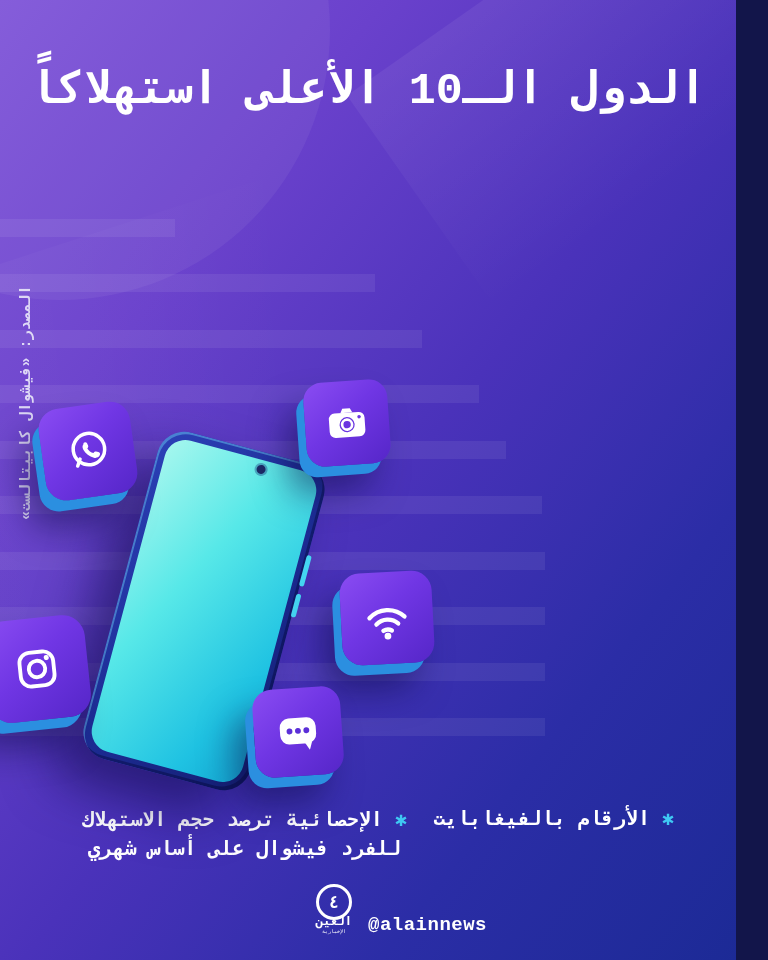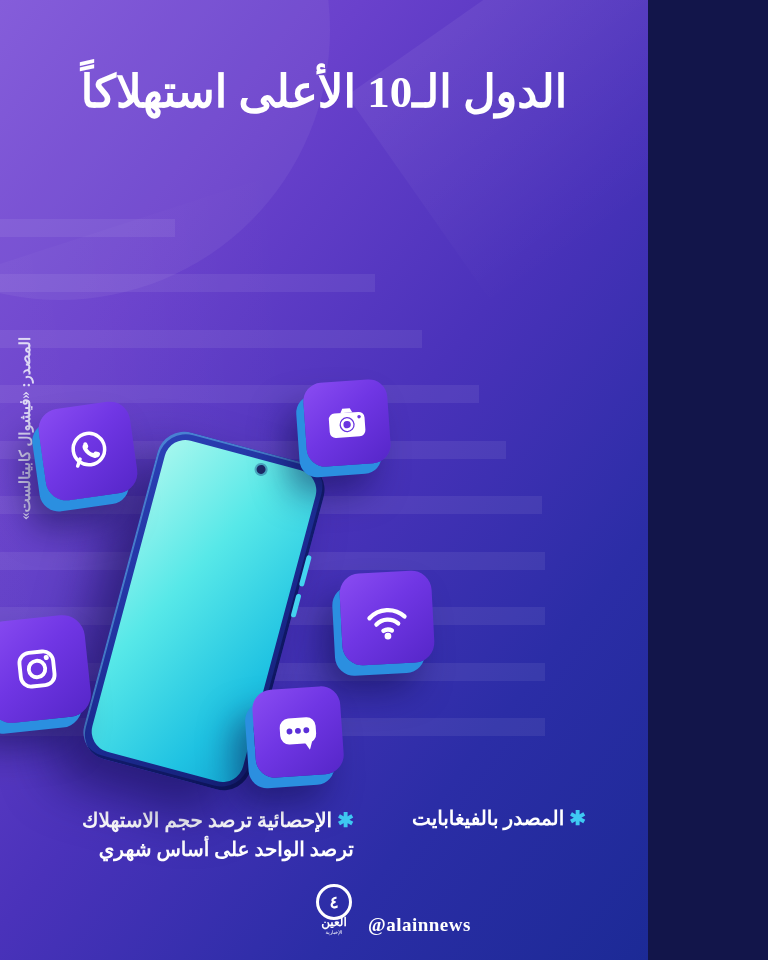--- a/index.html
+++ b/index.html
@@ -1,17 +1,17 @@
 <!DOCTYPE html>
 <html lang="ar"><head>
 <meta charset="utf-8">
 <style>
   html,body{margin:0;padding:0;background:#12154a;}
-  .canvas{position:relative;width:648px;height:960px;overflow:hidden;
-    font-family:Liberation Serif, serif;
+  .canvas{position:relative;width:736px;height:960px;overflow:hidden;
+    font-family:Liberation Mono, monospace;
     background:linear-gradient(128deg,#7e54d8 0%,#6a41cc 26%,#4a32ba 52%,#2b2da6 76%,#1c2a96 100%);}
   .bg-circle{position:absolute;left:-210px;top:-240px;width:540px;height:540px;border-radius:50%;
     background:rgba(255,255,255,.055);}
   .streak1{position:absolute;left:380px;top:-60px;width:460px;height:260px;transform:rotate(-35deg);
     background:linear-gradient(rgba(255,255,255,.06),rgba(255,255,255,0));}
   .streak2{position:absolute;left:-90px;top:200px;width:640px;height:420px;transform:rotate(-18deg);
     background:linear-gradient(105deg,rgba(255,255,255,.045),rgba(255,255,255,0) 60%);}
   .title{position:absolute;top:58px;left:0;right:0;text-align:center;direction:rtl;
     color:#fff;font-weight:700;font-size:45px;line-height:68px;}
   .source{position:absolute;left:16px;top:520px;transform-origin:0 0;transform:rotate(-90deg);
@@ -39,21 +39,21 @@
   .wa{left:42px;top:405px;width:92px;height:92px;transform:rotate(-8deg);}
   .cam{left:305px;top:381px;width:84px;height:84px;transform:rotate(-4deg);}
   .wifi{left:341px;top:572px;width:92px;height:92px;transform:rotate(-3deg);}
   .ig{left:-14px;top:618px;width:102px;height:102px;transform:rotate(-6deg);}
   .chat{left:254px;top:688px;width:88px;height:88px;transform:rotate(-4deg);}
   
   .note-unit{position:absolute;right:62px;top:806px;direction:rtl;color:#fff;
     font-size:20px;font-weight:700;}
   .note-method{position:absolute;left:82px;top:806px;direction:rtl;color:#fff;
     font-size:20px;font-weight:700;line-height:29px;}
-  .note-method div{text-align:right;}
+  .note-method div{text-align:center;}
   .ast{color:#3fc9f3;}
   
   .brand{position:absolute;left:312px;top:884px;display:flex;gap:12px;z-index:6;}
   .logo-col{display:flex;flex-direction:column;align-items:center;width:44px;}
   .logo-circle{width:30px;height:30px;border:3px solid #fff;border-radius:50%;
     display:flex;align-items:center;justify-content:center;color:#fff;font-size:17px;font-weight:700;}
   .logo-name{color:#fff;font-size:12px;font-weight:700;line-height:13px;margin-top:-4px;}
   .logo-sub{color:#fff;font-size:5px;line-height:7px;}
   .handle{color:#fff;font-size:19px;font-weight:700;margin-top:30px;letter-spacing:.5px;}
 </style>
@@ -157,25 +157,25 @@
       <rect x="8" y="11.5" width="32" height="23" rx="8" fill="#fff"></rect>
       <path d="M29 33 l4.5 7.5 2.5-7.5z" fill="#fff"></path>
       <circle cx="16.5" cy="23" r="2.6" fill="#5b2fd8"></circle>
       <circle cx="24" cy="23" r="2.6" fill="#5b2fd8"></circle>
       <circle cx="31.5" cy="23" r="2.6" fill="#5b2fd8"></circle>
     </svg>
   </div>
 
   <div class="note-unit">
     <span class="ast">✱</span>
-    <span>المصدر بالفيغابايت</span>
+    <span>الأرقام بالفيغابايت</span>
   </div>
   <div class="note-method">
     <div><span class="ast">✱</span> <span>الإحصائية ترصد حجم الاستهلاك</span></div>
-    <div>ترصد الواحد على أساس شهري</div>
+    <div>للفرد فيشوال على أساس شهري</div>
   </div>
 
   <div class="brand">
     <div class="logo-col">
       <div class="logo-circle">٤</div>
       <div class="logo-name">العين</div>
       <div class="logo-sub">الإخبارية</div>
     </div>
     <div class="handle">@alainnews</div>
   </div>

